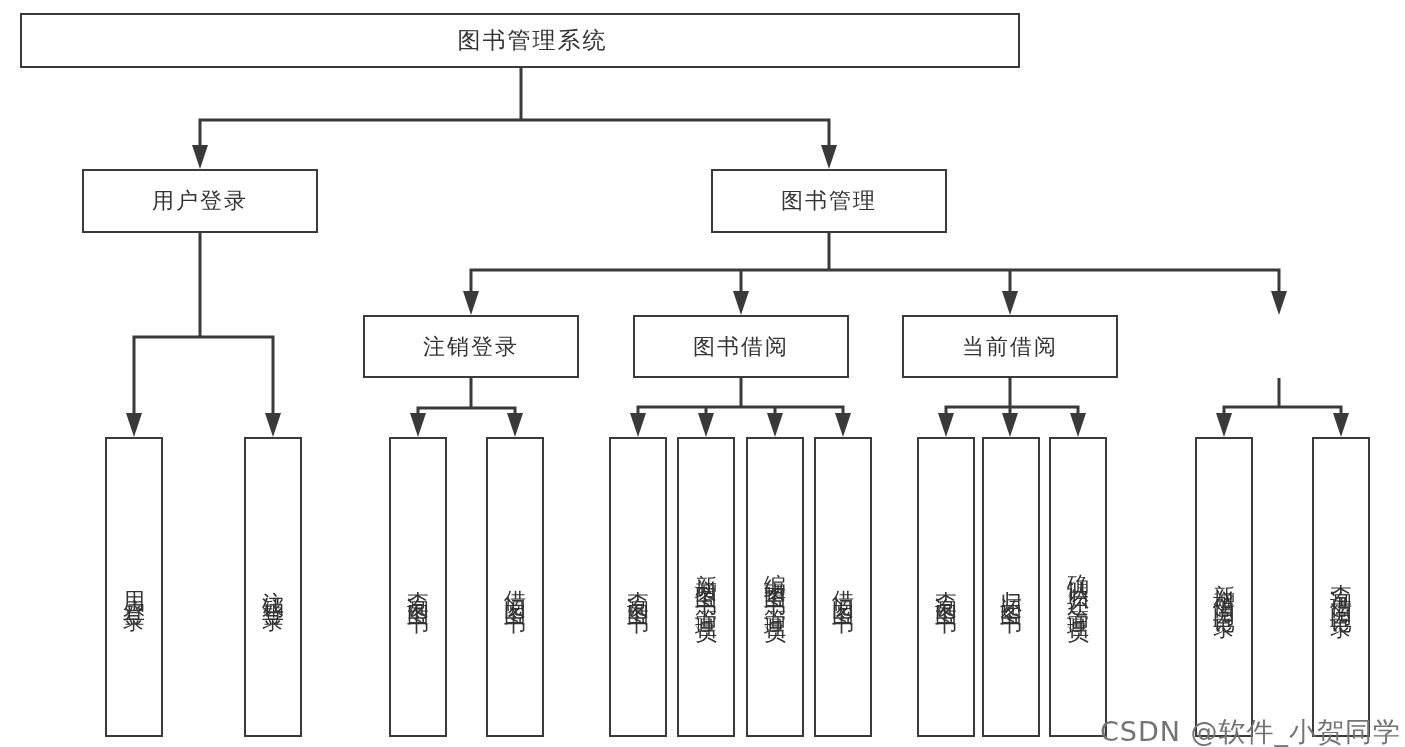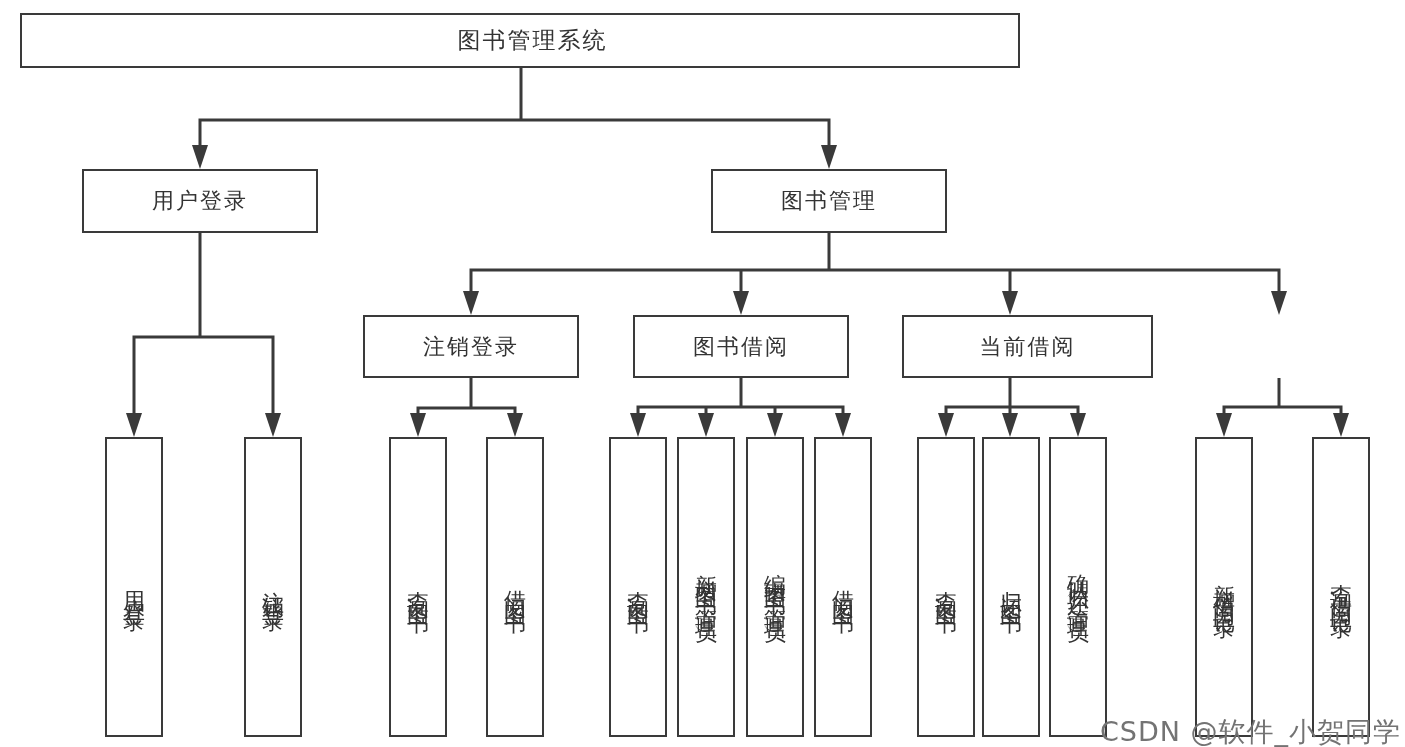--- a/index.html
+++ b/index.html
@@ -123,21 +123,21 @@
   <div class="node" style="left:711px; top:169px; width:236px; height:64px;font-family:Liberation Serif, serif;">
     <span class="hlabel">图书管理</span>
   </div>
 
   <div class="node" style="left:363px; top:315px; width:216px; height:63px;">
     <span class="hlabel">注销登录</span>
   </div>
   <div class="node" style="left:633px; top:315px; width:216px; height:63px;font-family:Liberation Mono, monospace;">
     <span class="hlabel">图书借阅</span>
   </div>
-  <div class="node" style="left:902px; top:315px; width:251px; height:63px;">
+  <div class="node" style="left:902px; top:315px; width:216px; height:63px;">
     <span class="hlabel">当前借阅</span>
   </div>
 
   <div class="node leaf" style="left:105px;">
     <span class="vlabel">用户登录</span>
   </div>
   <div class="node leaf" style="left:244px;">
     <span class="vlabel">注销登录</span>
   </div>
 

